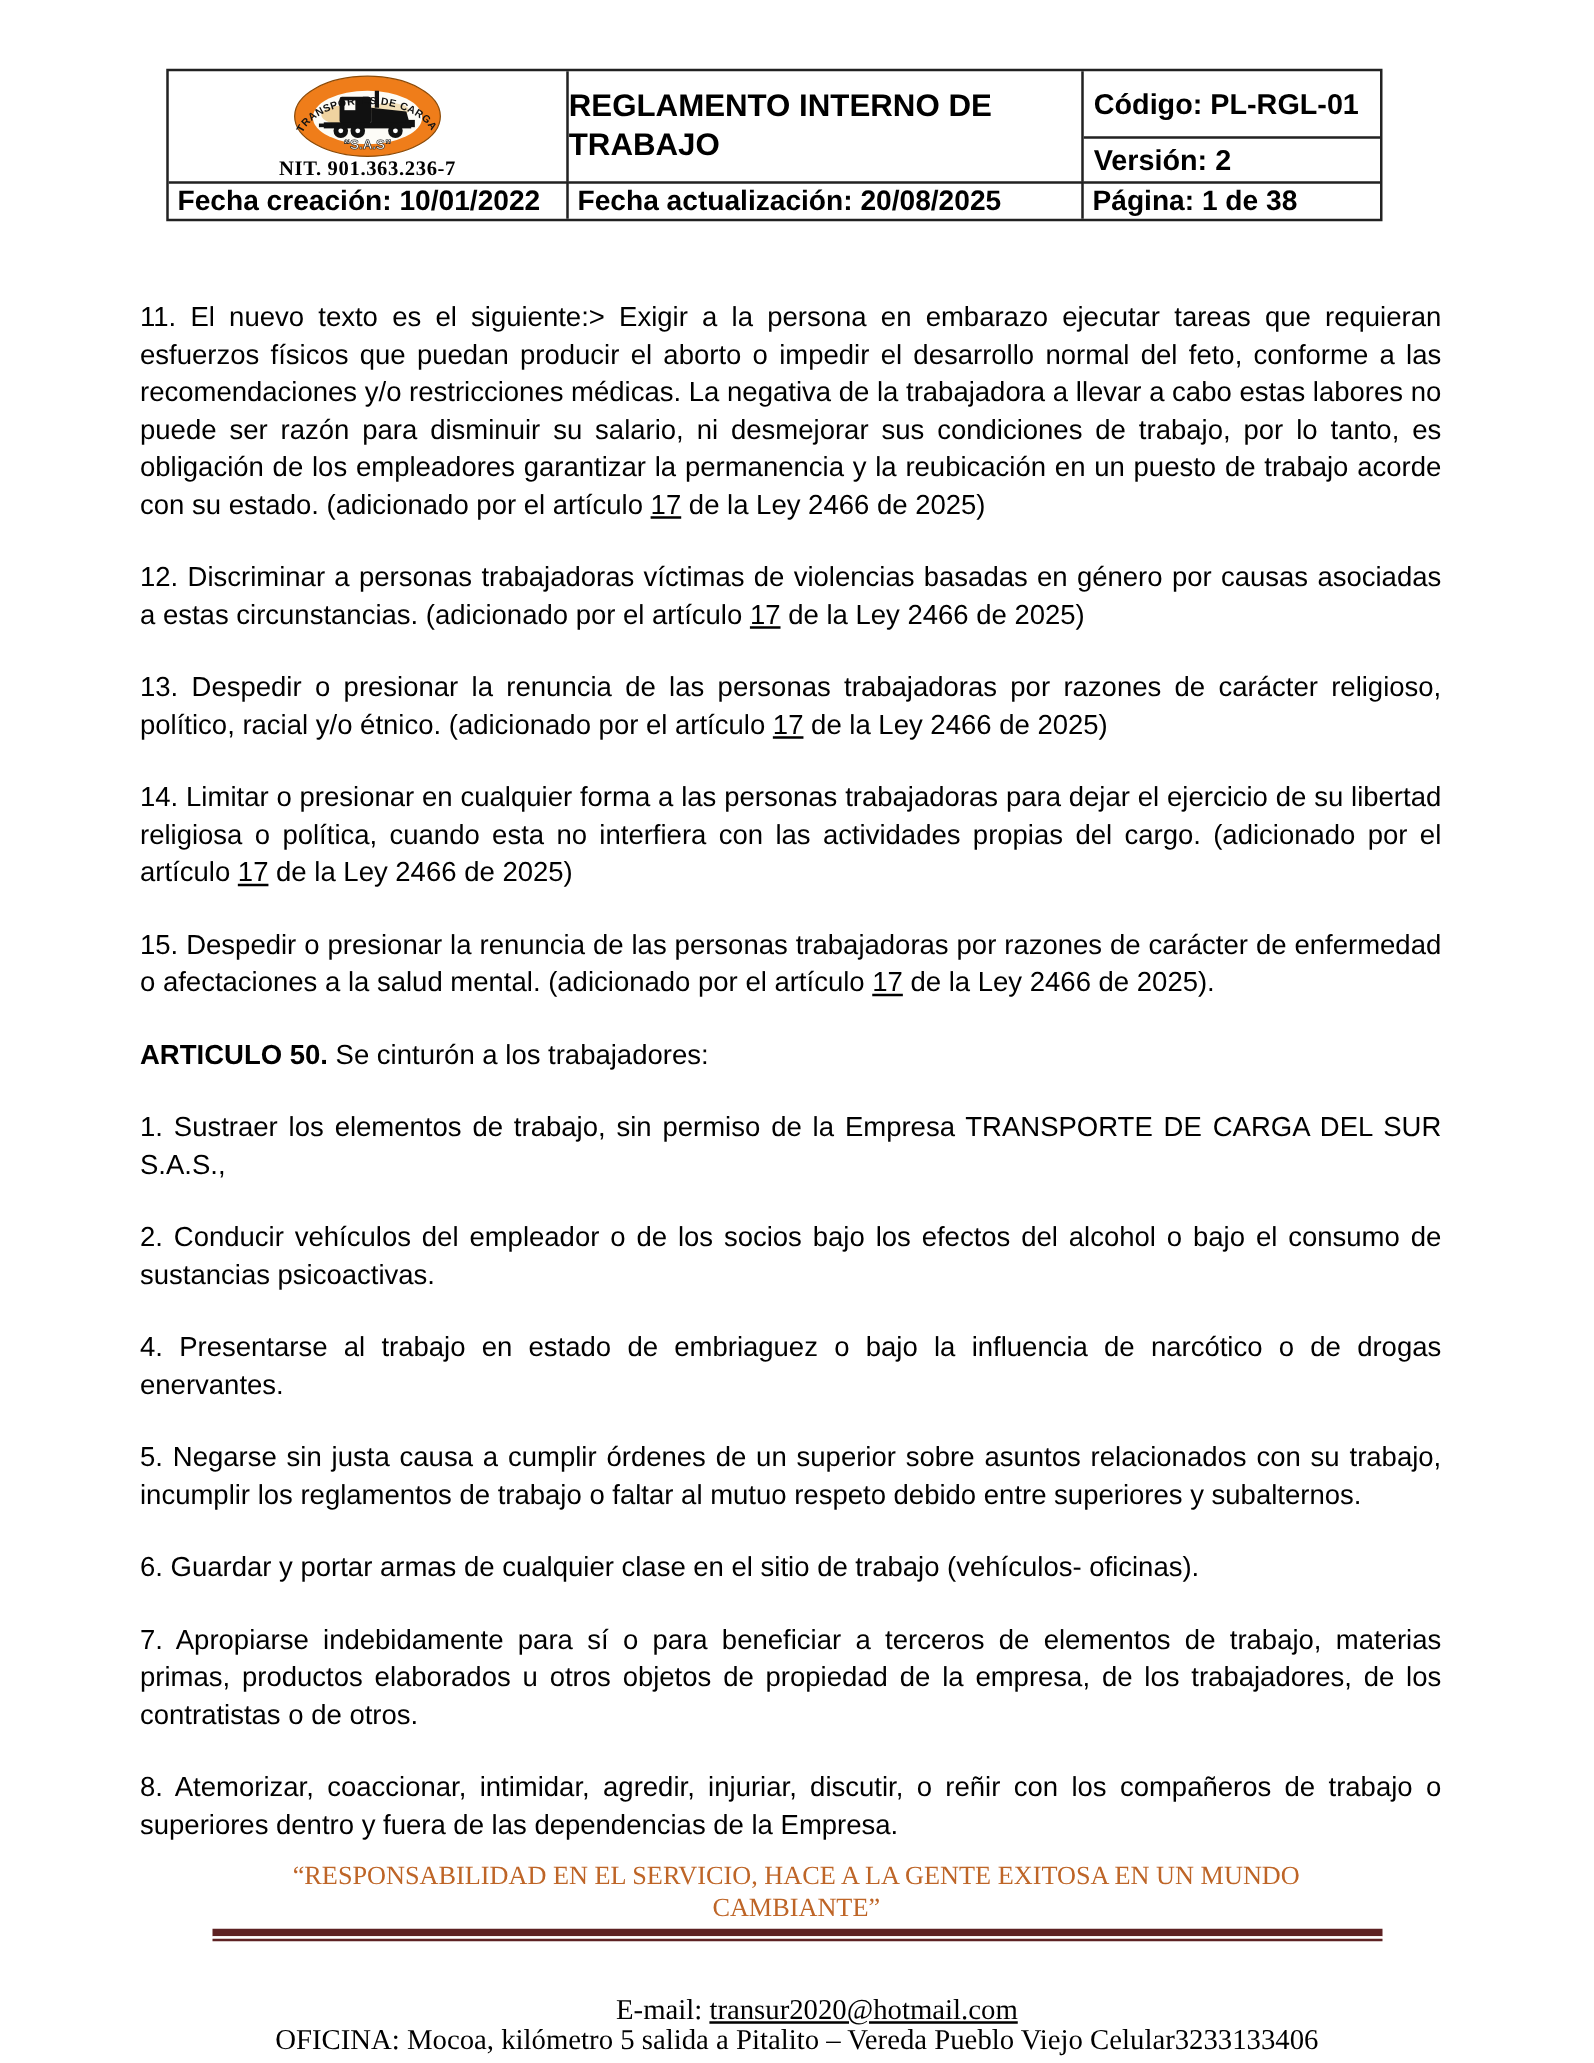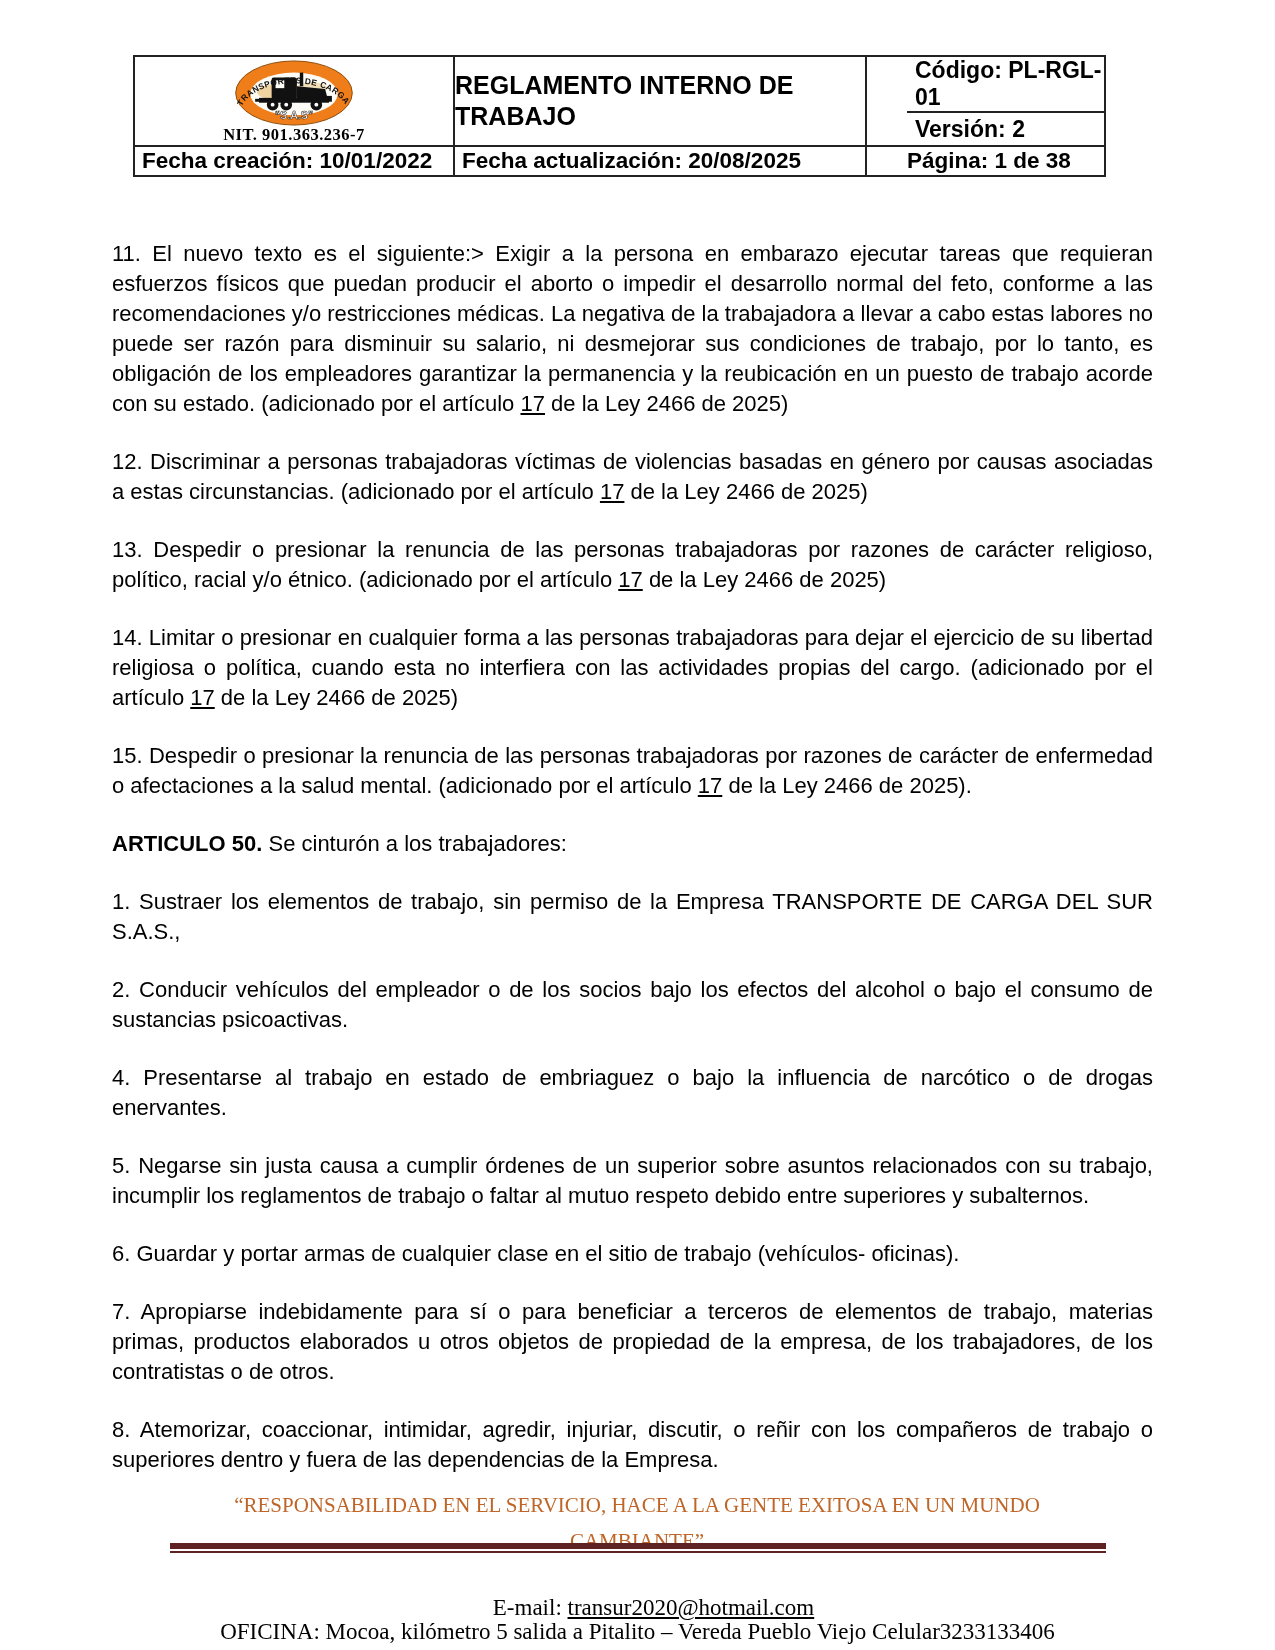--- a/index.html
+++ b/index.html
@@ -7,40 +7,40 @@
     position:relative;width:1275px;height:1650px;background:#fff;overflow:hidden;
     font-family:"Liberation Sans", sans-serif;color:#000;
   }
   
   .hdr{
     position:absolute;left:133px;top:55px;width:969px;
     border:2px solid #222;border-collapse:collapse;display:grid;
     grid-template-columns:320px 412px 1fr;grid-template-rows:88px 30px;
   }
   .hdr .cell{border-right:2px solid #222;box-sizing:border-box;}
-  .hdr .cell:nth-child(3n){border-right:none;padding-left:40px;}
+  .hdr .cell:nth-child(3n){border-right:none;}
   .logo-cell{grid-column:1;grid-row:1;display:flex;flex-direction:column;align-items:center;justify-content:flex-start;padding-top:2px;}
   .title-cell{grid-column:2;grid-row:1;display:flex;align-items:center;justify-content:center;text-align:left;
     font-weight:bold;font-size:25px;line-height:1.25;}
   .code-cell{grid-column:3;grid-row:1;display:flex;flex-direction:column;}
   .code-top{flex:0 0 54px;border-bottom:2px solid #222;display:flex;align-items:center;padding-left:8px;
     font-weight:bold;font-size:23px;box-sizing:border-box;}
   .code-bottom{flex:1;display:flex;align-items:center;padding-left:8px;font-weight:bold;font-size:23px;}
   .hdr .row2{grid-row:2;border-top:2px solid #222;display:flex;align-items:center;padding-left:7px;
     font-weight:bold;font-size:22.5px;white-space:nowrap;overflow:hidden;box-sizing:border-box;}
   .nit{font-family:"Liberation Serif", serif;font-weight:bold;font-size:16.5px;letter-spacing:.5px;margin-top:-2px;}
   
   .content{position:absolute;left:112px;top:222px;width:1041px;}
   .para{font-size:22px;line-height:30px;text-align:justify;margin:17px 0 28px 0;}
   .para:last-child{margin-bottom:0;}
   .art-label{font-weight:bold;}
   .u{ text-decoration:underline; }
   
   .quote{position:absolute;left:217px;top:1487px;width:840px;text-align:center;
-    font-family:"Liberation Serif", serif;font-size:21px;line-height:36px;color:#BE6527;}
+    font-family:"Liberation Serif", serif;font-size:21px;line-height:26px;color:#BE6527;}
   .rule{position:absolute;left:170px;top:1543px;width:936px;}
   .rule .bar1{height:6px;background:#5E2223;}
   .rule .gap{height:2px;background:#fff;}
   .rule .bar2{height:2px;background:#5E2223;}
   .office{position:absolute;left:0;top:1616px;width:1275px;text-align:center;
     font-family:"Liberation Serif", serif;font-size:23px;line-height:32px;color:#000;}
   .email-line{position:absolute;left:16px;top:1592px;width:1275px;text-align:center;
     font-family:"Liberation Serif", serif;font-size:23px;line-height:32px;color:#000;}
   .email-link{text-decoration:underline;color:#000;}
 </style>

